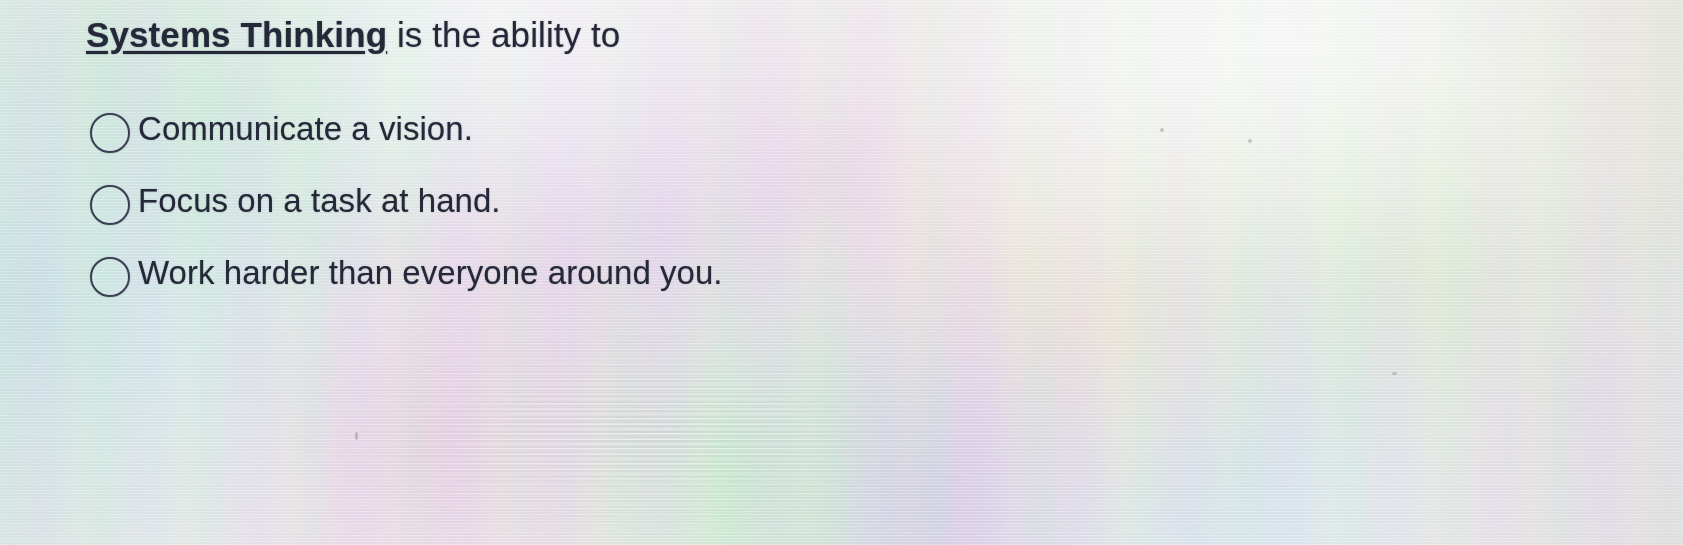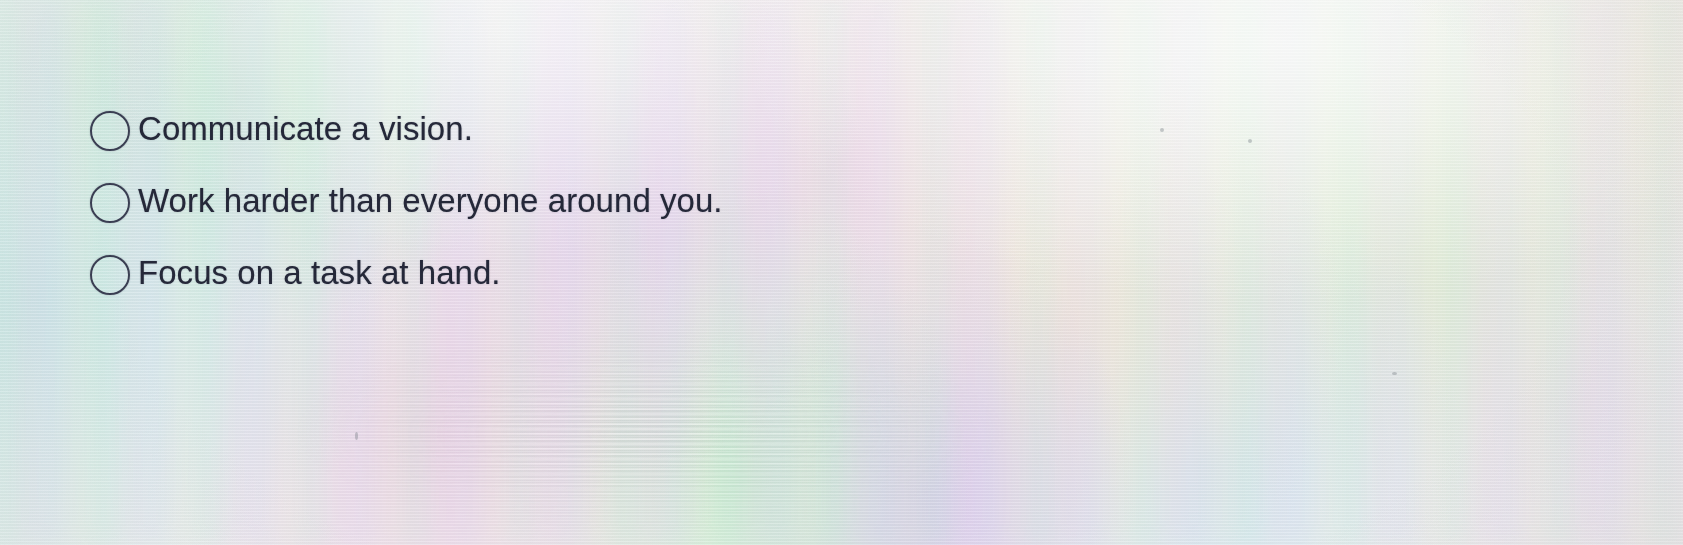--- a/index.html
+++ b/index.html
@@ -134,21 +134,21 @@
 
   .options {
     position: absolute;
     left: 86px;
     top: 105px;
     width: 1420px;
   }
 
   .option-row {
     display: flex;
-    align-items: flex-start;
+    align-items: flex-end;
     margin-bottom: 24px;
   }
 
   .radio-outer {
     flex: 0 0 auto;
     width: 44px;
     height: 44px;
     margin-right: 8px;
     margin-top: 2px;
     position: relative;
@@ -197,40 +197,43 @@
   <div class="bg-glare"></div>
   <div class="bg-vignette"></div>
 
   <div class="speck" style="left:1160px; top:128px; width:4px; height:4px;"></div>
   <div class="speck" style="left:1392px; top:372px; width:5px; height:3px;"></div>
   <div class="speck" style="left:355px;  top:432px; width:3px; height:8px;"></div>
   <div class="speck" style="left:1248px; top:139px; width:4px; height:4px;"></div>
 
   <div class="content">
 
+    <div class="question-stem">
+      <span class="stem-term">Systems Thinking</span><span class="stem-rest"> is the ability to</span>
+    </div>
 
     <div class="options">
 
       <div class="option-row">
         <span class="radio-outer">
           <span class="radio-circle"></span>
         </span>
         <span class="option-text">Communicate a vision.</span>
       </div>
 
 
       <div class="option-row">
         <span class="radio-outer">
           <span class="radio-circle"></span>
         </span>
-        <span class="option-text">Work harder than everyone around you.</span>
+        <span class="option-text">Focus on a task at hand.</span>
       </div>
 
       <div class="option-row">
         <span class="radio-outer">
           <span class="radio-circle"></span>
         </span>
-        <span class="option-text">Focus on a task at hand.</span>
+        <span class="option-text">Work harder than everyone around you.</span>
       </div>
 
     </div>
   </div>
 </div>
 
 </body></html>

